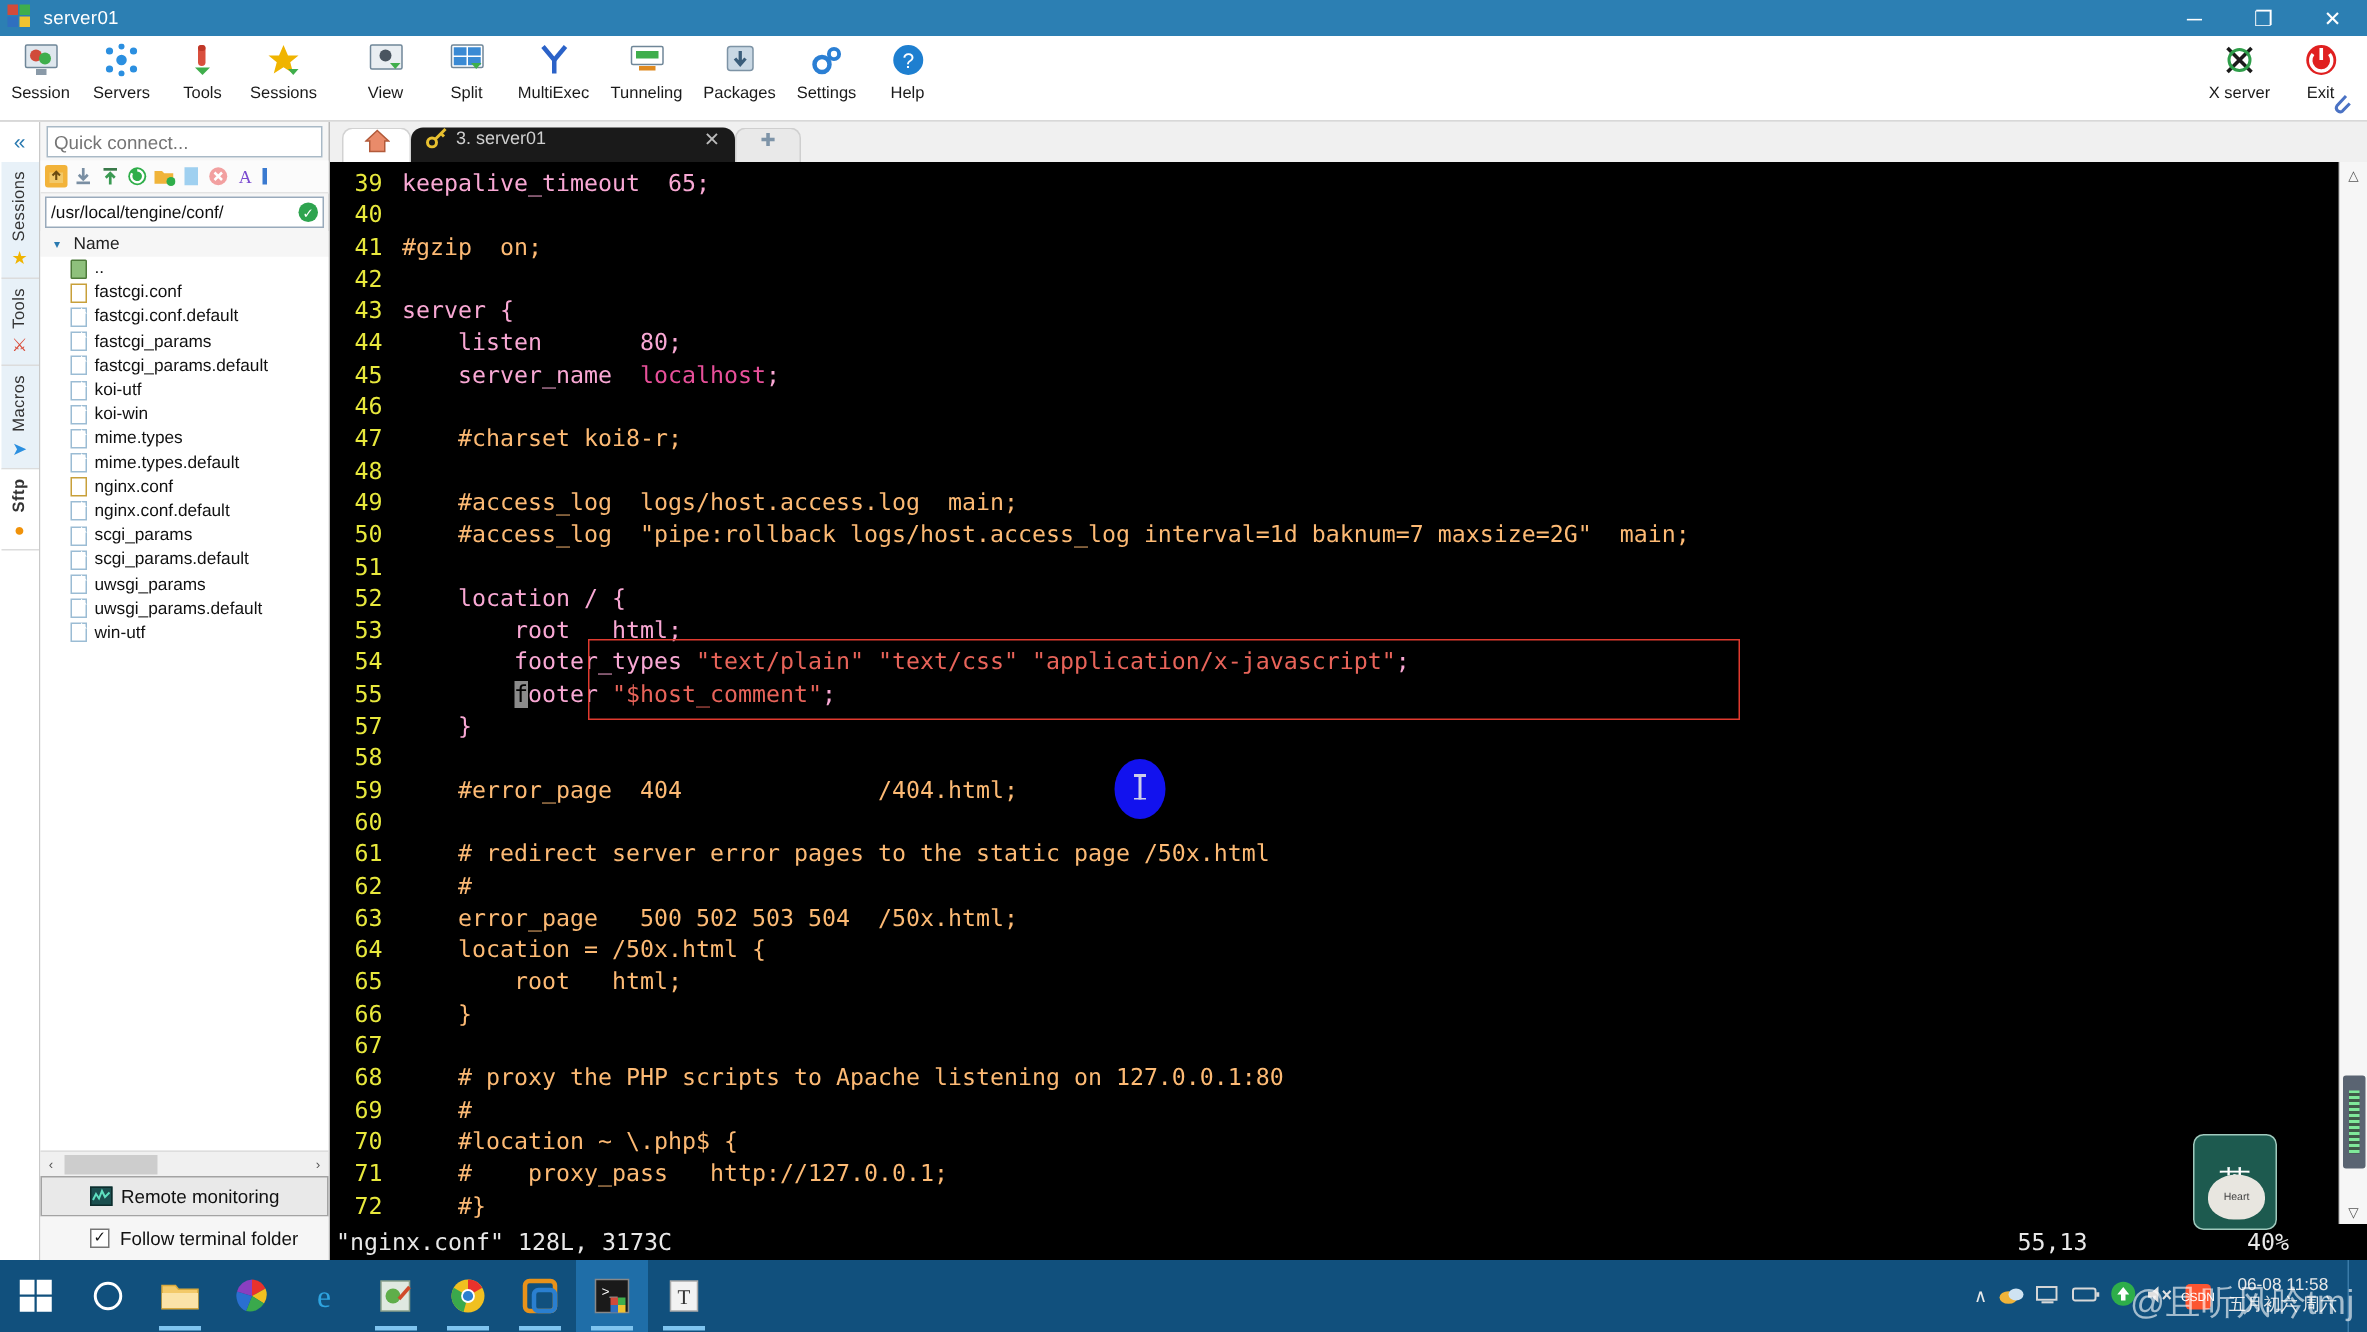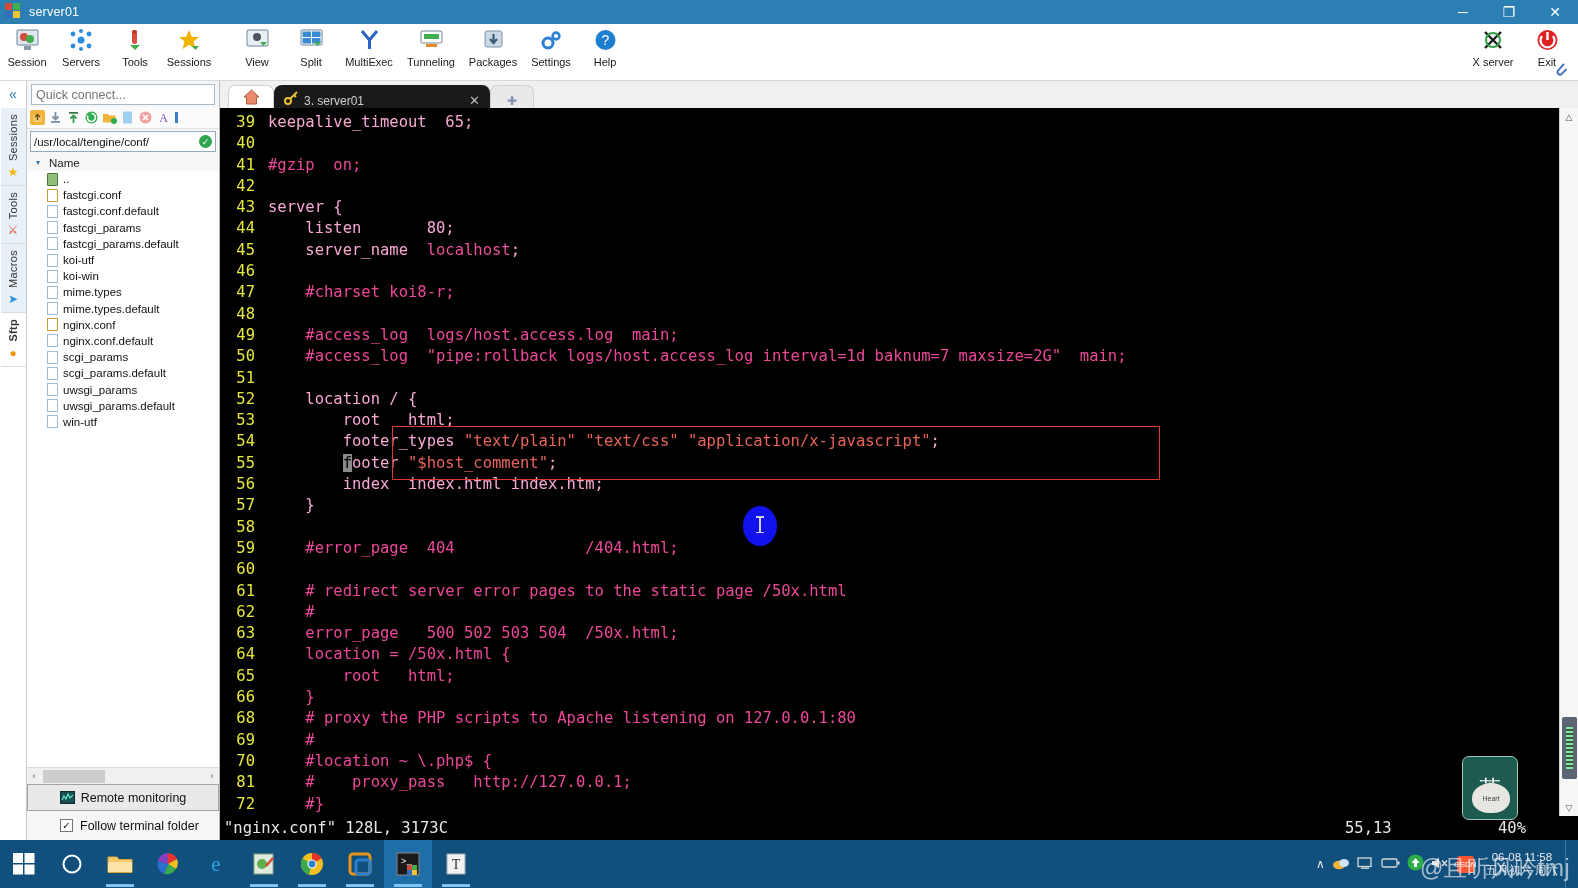--- a/index.html
+++ b/index.html
@@ -56,32 +56,32 @@
   #hscroll .trk{flex:1;height:13px;background:#f0f0f0;position:relative;}
   #hscroll .thm{position:absolute;left:2px;top:0;width:62px;height:13px;background:#cdcdcd;}
   #remote-mon{height:27px;background:#e9e9e9;border:1px solid #a3a3a3;margin:0;display:flex;align-items:center;justify-content:center;gap:6px;font-size:12.5px;color:#111;}
   #remote-mon .rm-ic{width:15px;height:13px;background:#1b4f4f;border:1px solid #0d2c2c;position:relative;}
   #follow{height:29px;display:flex;align-items:center;gap:7px;padding-left:33px;font-size:12.5px;color:#111;background:#f6f6f6;}
   #follow .cb{width:13px;height:13px;border:1px solid #767676;background:#fff;color:#111;font-size:10px;line-height:11px;text-align:center;}
 
   
   #right{flex:1;display:flex;flex-direction:column;background:#f0f0f0;min-width:0;}
   #tabbar{height:27px;background:#f0f0f0;display:flex;align-items:flex-end;padding-left:8px;}
-  .tbtab{height:23px;display:flex;align-items:flex-end;gap:5px;padding:0 10px;border-radius:7px 7px 0 0;font-size:12px;}
+  .tbtab{height:23px;display:flex;align-items:flex-start;gap:5px;padding:0 10px;border-radius:7px 7px 0 0;font-size:12px;}
   #tb-home{background:#fff;width:46px;justify-content:center;border:1px solid #d2d2d2;border-bottom:none;}
   #tb-sess{background:#1a1a1a;color:#cfcfcf;min-width:216px;border-radius:8px 8px 0 0;}
   #tb-sess .x{margin-left:auto;color:#bbb;font-size:13px;}
   #tb-plus{background:#e9e9e9;border:1px solid #cfcfcf;border-bottom:none;width:44px;justify-content:center;color:#7e94a8;}
   #termwrap{flex:1;display:flex;background:#000;min-height:0;}
   #term{flex:1;background:#000;overflow:hidden;position:relative;
         font-family:"DejaVu Sans Mono","Liberation Mono",monospace;font-size:15.5px;line-height:21.3px;padding-top:4px;}
   .ln{display:flex;white-space:pre;height:21.3px;}
   .no{color:#e8e83c;width:48px;text-align:right;padding-right:13px;flex:0 0 auto;}
   .tx{color:#d8d8d8;}
-  .c-com{color:#ec4899;margin-top:48px;}
+  .c-com{color:#fdba74;margin-top:48px;}
   .c-str{color:#e8509a;}
   .c-red{color:#e8645a;}
   .c-wht{color:#f9a8d4;}
   #redbox{position:absolute;left:172px;top:318px;width:768px;height:54px;border:1.4px solid #e03a2f;pointer-events:none;}
   #blobcur{position:absolute;left:523px;top:398px;width:34px;height:40px;border-radius:50%;background:#1212ee;}
   #blobcur .ibar{position:absolute;left:16px;top:10px;width:1.5px;height:17px;background:#cfcfe8;}
   #blobcur .ibar:before,#blobcur .ibar:after{content:"";position:absolute;left:-3px;width:8px;height:1.5px;background:#cfcfe8;}
   #blobcur .ibar:before{top:0;} #blobcur .ibar:after{bottom:0;}
   .curblk{background:#8a8a8a;color:#000;}
   #statusline{height:24px;background:#000;color:#e8e8e8;display:flex;align-items:center;
@@ -462,35 +462,35 @@
             <div class="ln"><span class="no">46</span><span class="tx"></span></div>
             <div class="ln"><span class="no">47</span><span class="tx"><span class="c-com">    #charset koi8-r;</span></span></div>
             <div class="ln"><span class="no">48</span><span class="tx"></span></div>
             <div class="ln"><span class="no">49</span><span class="tx"><span class="c-com">    #access_log  logs/host.access.log  main;</span></span></div>
             <div class="ln"><span class="no">50</span><span class="tx"><span class="c-com">    #access_log  "pipe:rollback logs/host.access_log interval=1d baknum=7 maxsize=2G"  main;</span></span></div>
             <div class="ln"><span class="no">51</span><span class="tx"></span></div>
             <div class="ln"><span class="no">52</span><span class="tx"><span class="c-wht">    location / {</span></span></div>
             <div class="ln"><span class="no">53</span><span class="tx"><span class="c-wht">        root   html;</span></span></div>
             <div class="ln"><span class="no">54</span><span class="tx"><span class="c-wht">        footer_types </span><span class="c-red">"text/plain" "text/css" "application/x-javascript"</span><span class="c-wht">;</span></span></div>
             <div class="ln"><span class="no">55</span><span class="tx"><span class="c-wht">        </span><span class="curblk">f</span><span class="c-wht">ooter </span><span class="c-red">"$host_comment"</span><span class="c-wht">;</span></span></div>
-            <div class="ln"><span class="no">56</span><span class="tx"><span class="c-wht">        index  index.html index.htm;</span></span></div>
             <div class="ln"><span class="no">57</span><span class="tx"><span class="c-wht">    }</span></span></div>
             <div class="ln"><span class="no">58</span><span class="tx"></span></div>
             <div class="ln"><span class="no">59</span><span class="tx"><span class="c-com">    #error_page  404              /404.html;</span></span></div>
             <div class="ln"><span class="no">60</span><span class="tx"></span></div>
             <div class="ln"><span class="no">61</span><span class="tx"><span class="c-com">    # redirect server error pages to the static page /50x.html</span></span></div>
             <div class="ln"><span class="no">62</span><span class="tx"><span class="c-com">    #</span></span></div>
             <div class="ln"><span class="no">63</span><span class="tx"><span class="c-com">    error_page   500 502 503 504  /50x.html;</span></span></div>
             <div class="ln"><span class="no">64</span><span class="tx"><span class="c-com">    location = /50x.html {</span></span></div>
             <div class="ln"><span class="no">65</span><span class="tx"><span class="c-com">        root   html;</span></span></div>
             <div class="ln"><span class="no">66</span><span class="tx"><span class="c-com">    }</span></span></div>
+            <div class="ln"><span class="no">67</span><span class="tx"></span></div>
             <div class="ln"><span class="no">68</span><span class="tx"><span class="c-com">    # proxy the PHP scripts to Apache listening on 127.0.0.1:80</span></span></div>
             <div class="ln"><span class="no">69</span><span class="tx"><span class="c-com">    #</span></span></div>
             <div class="ln"><span class="no">70</span><span class="tx"><span class="c-com">    #location ~ \.php$ {</span></span></div>
-            <div class="ln"><span class="no">81</span><span class="tx"><span class="c-com">    #    proxy_pass   http://127.0.0.1;</span></span></div>
+            <div class="ln"><span class="no">71</span><span class="tx"><span class="c-com">    #    proxy_pass   http://127.0.0.1;</span></span></div>
             <div class="ln"><span class="no">72</span><span class="tx"><span class="c-com">    #}</span></span></div>
           </div>
         <div id="redbox"></div>
         <div id="blobcur">
             <div class="ibar"></div>
           </div>
       </div>
       <div id="vsb">
         <div class="ar">△</div>
         <div class="trk">

